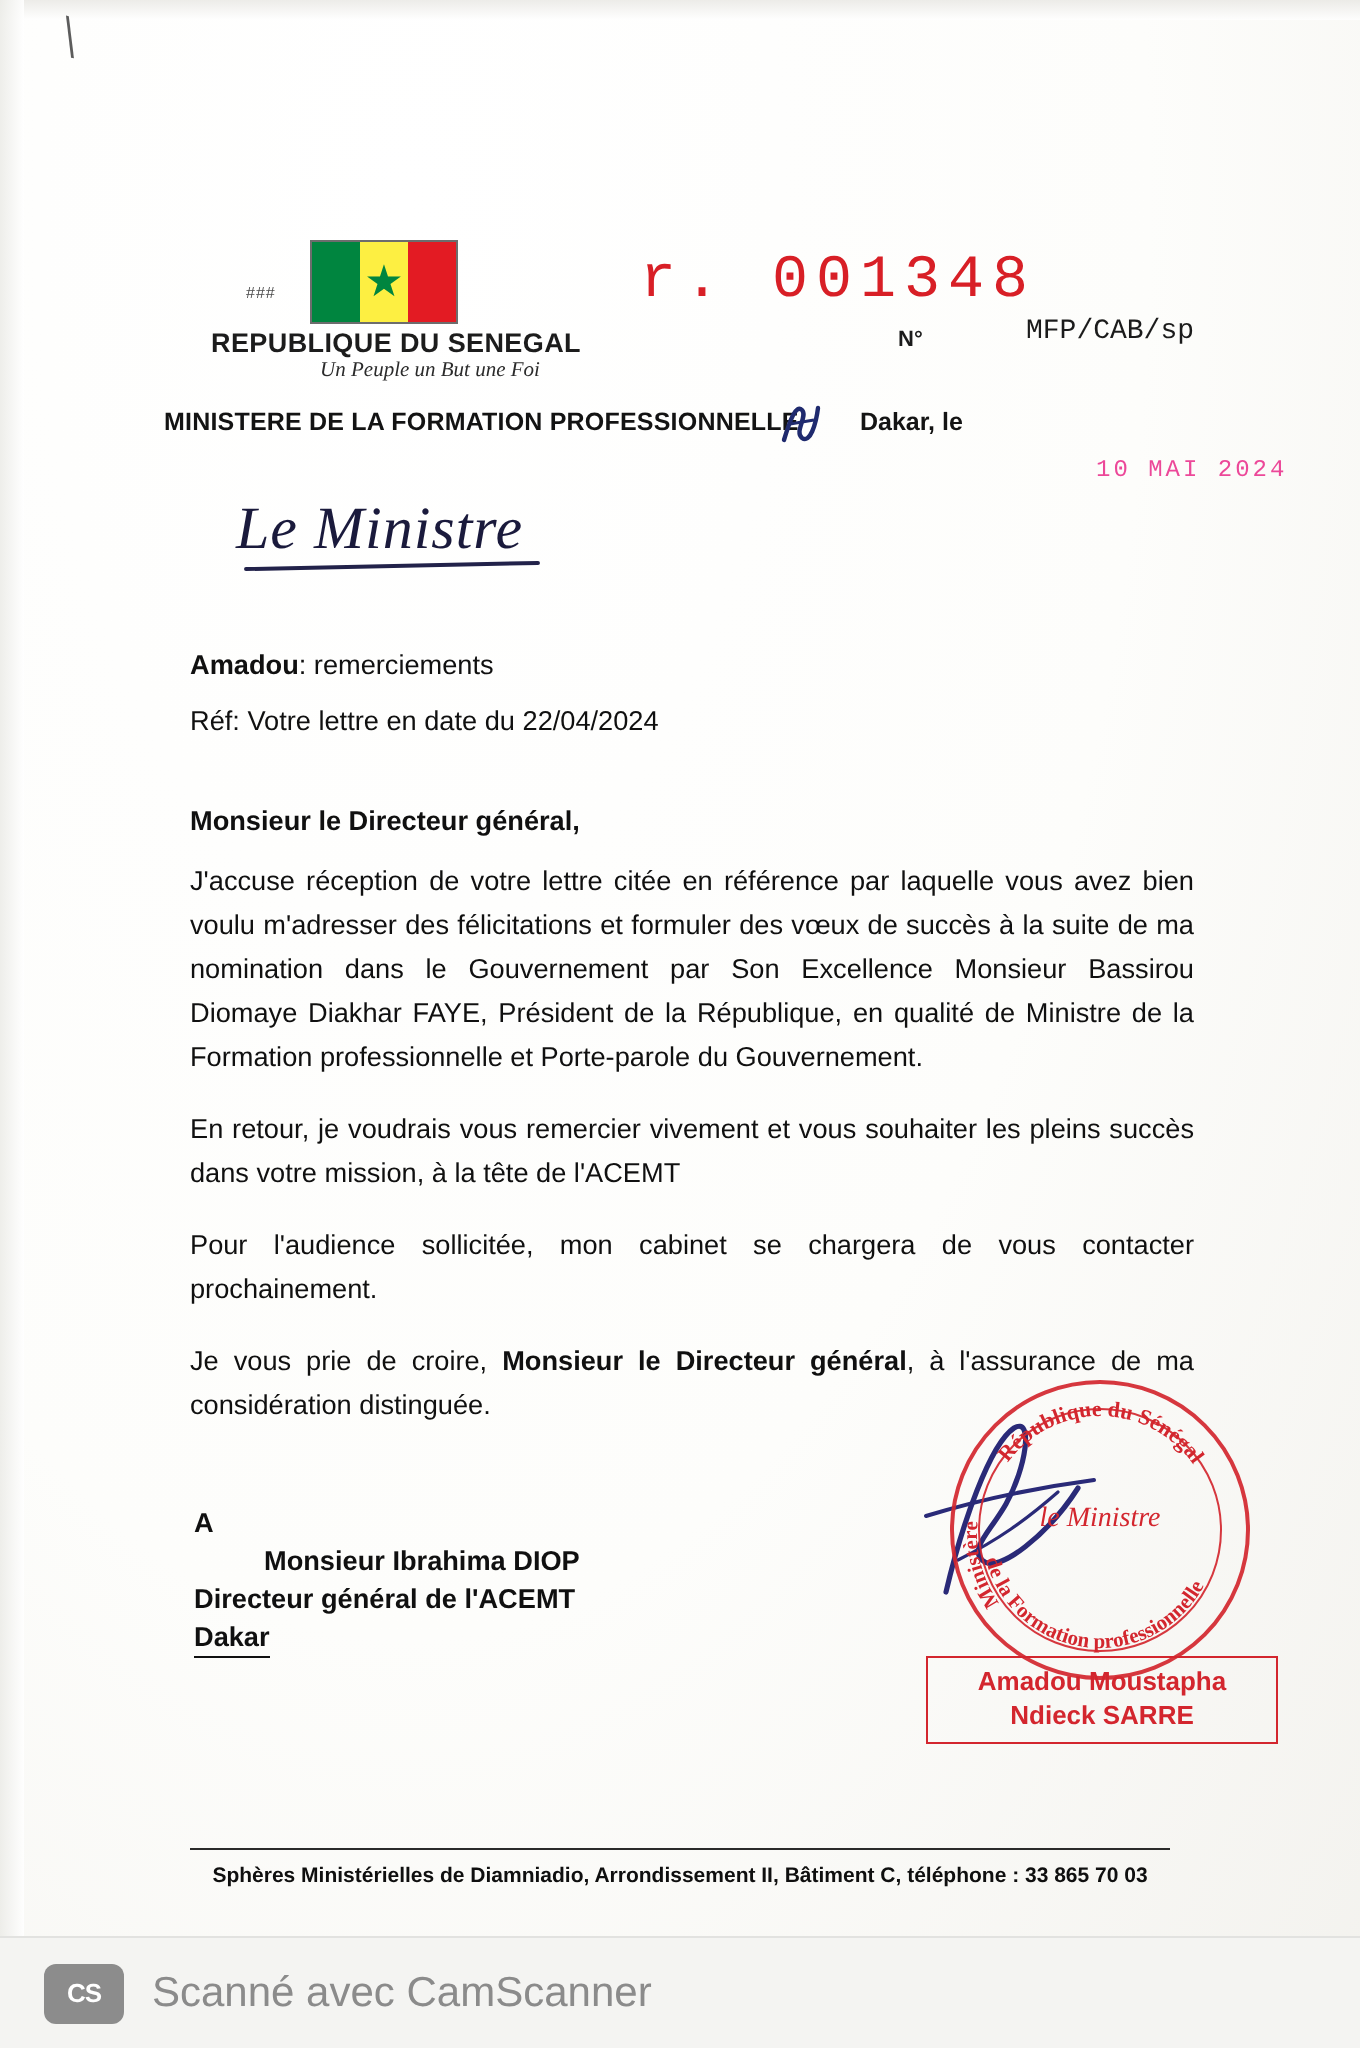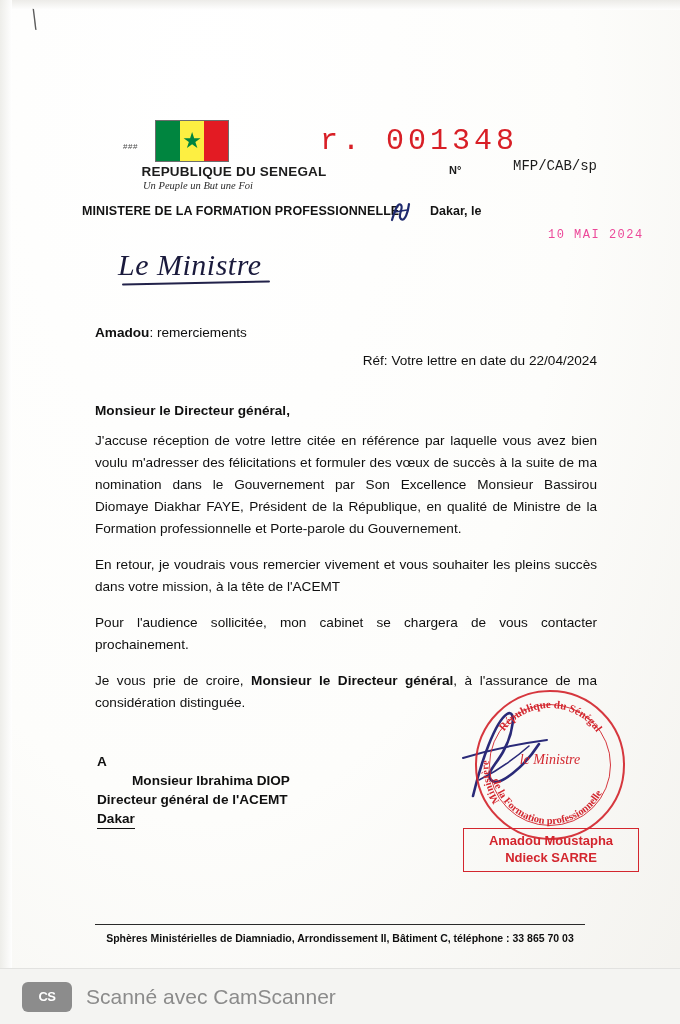--- a/index.html
+++ b/index.html
@@ -77,25 +77,24 @@
   }
   .rep-title {
     position: absolute;
     left: 98px; top: 44px;
     width: 200px;
     text-align: center;
     font-weight: bold;
     font-size: 13.5px;
     color: #1c1c1c;
     letter-spacing: .2px;
-    margin-left: 36px;
   }
   .rep-motto {
     position: absolute;
-    left: 98px; top: 60px;
+    left: 115px; top: 60px;
     width: 200px;
     text-align: center;
     font-size: 10.5px;
     color: #2b2b2b;
     font-family: "Liberation Serif", serif;
     font-style: italic;
   }
   .ministry {
     position: absolute;
     left: 82px; top: 84px;
@@ -171,21 +170,21 @@
   .body-block {
     position: absolute;
     left: 95px; top: 322px;
     width: 502px;
     color: #101010;
     font-size: 13.6px;
     line-height: 22px;
   }
   .line-objet { margin: 0 0 0 0; }
   .line-objet b { font-weight: bold; }
-  .line-ref { margin: 6px 0 0 0; text-align: right; }
+  .line-ref { margin: 6px 0 0 0; }
   .salutation { margin: 28px 0 0 0; font-weight: bold; }
   p.para { margin: 14px 0 0 0; text-align: justify; }
   p.para.first { margin-top: 8px; }
   .para b { font-weight: bold; }
 
   
   .addr {
     position: absolute;
     left: 97px; top: 752px;
     font-size: 13.6px;
@@ -278,21 +277,21 @@
   .cs-bar {
     position: absolute;
     left: 0; bottom: 0; width: 680px; height: 56px;
     background: #f4f4f2;
     border-top: 1px solid #e2e2e0;
     display: flex;
     align-items: center;
     padding-left: 22px;
   }
   .cs-logo {
-    width: 50px; height: 30px;
+    width: 40px; height: 30px;
     border-radius: 6px;
     background: #8c8c8c;
     color: #fff;
     font-size: 13px;
     font-weight: bold;
     display: flex;
     align-items: center;
     justify-content: center;
     letter-spacing: -.5px;
   }

